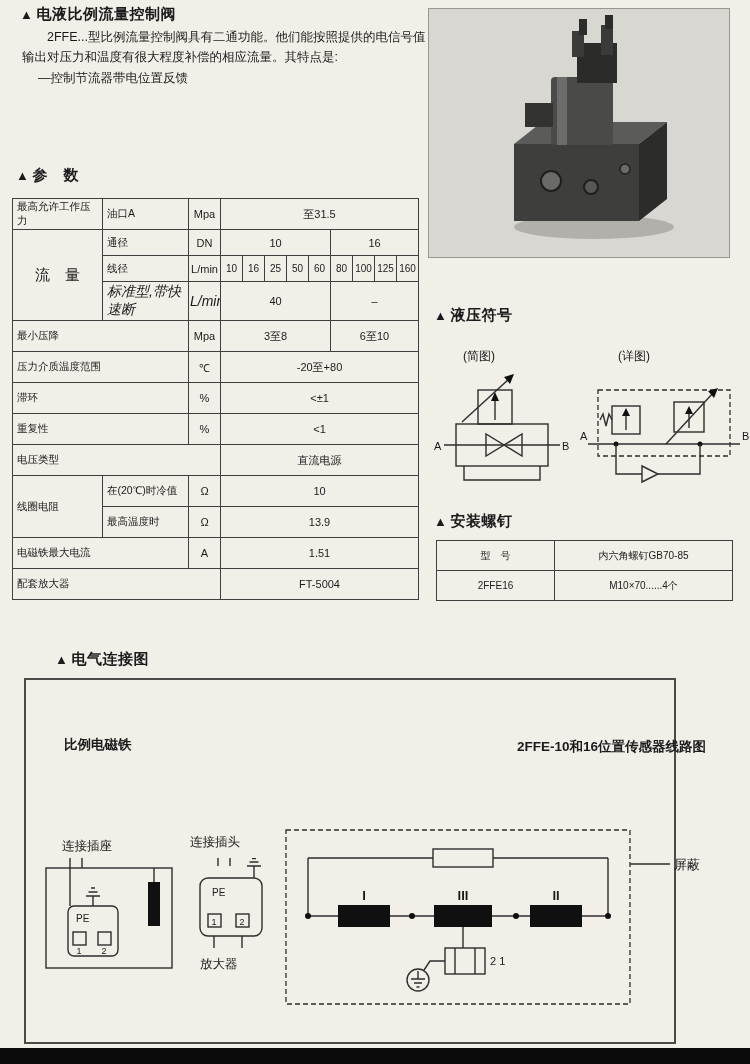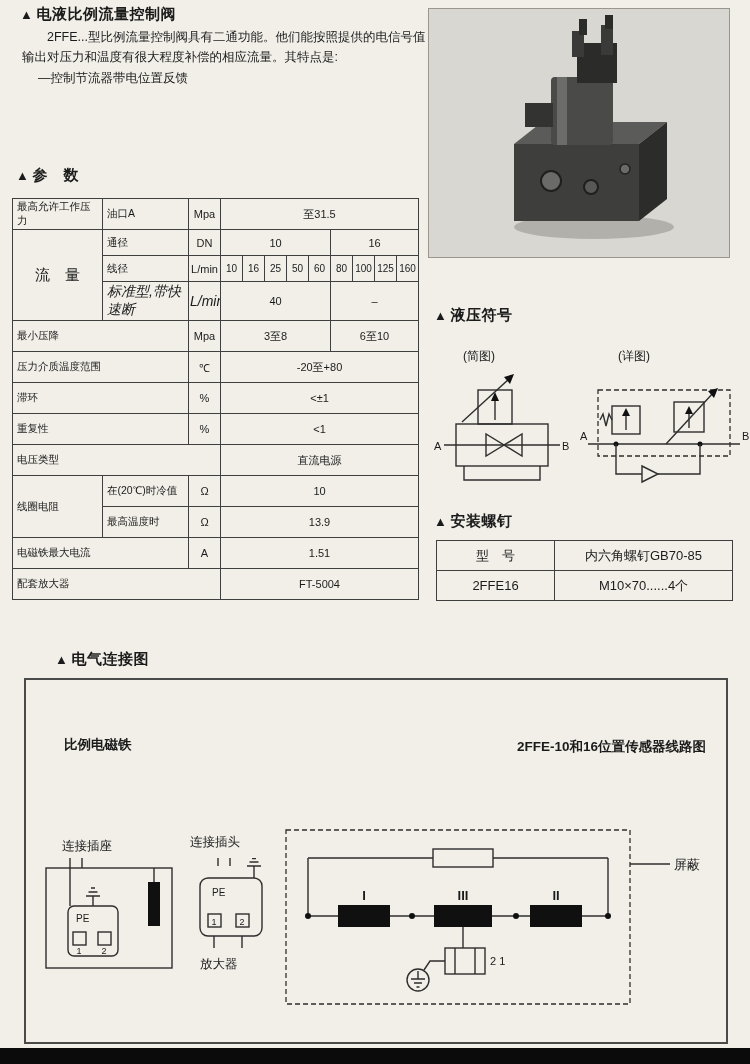--- a/index.html
+++ b/index.html
@@ -32,33 +32,33 @@
   .ptable td.u { font-size:11px; padding:1px 1px; }
   .ptable td.v { font-size:11px; }
   .ptable tr.rn td { height:26px; }
   .ptable tr.rs td { height:20px; }
   .ptable td.num { font-size:10px; padding:0; }
   .ptable td.xs { font-size:14px;font-style:italic; }
 
   
   .stable { border-collapse:collapse; table-layout:fixed; width:296px; }
   .stable td {
-    border:1px solid #3f3f3f; font-size:13px; text-align:center;
+    border:1px solid #3f3f3f; font-size:10px; text-align:center;
     vertical-align:middle; height:30px; padding:1px 16px;
   }
 
   
   .photo { left:428px; top:8px; width:302px; height:250px;
            background:#d9d7d1; border:1px solid #9a968e; }
 
   
   .hyd-label { font-size:12px; white-space:nowrap; }
 
   
-  .elec-box { left:24px; top:678px; width:704px; height:366px;
+  .elec-box { left:24px; top:678px; width:652px; height:366px;
               border:2px solid #4a4a48; }
   .elec-bold { font-size:13.5px; font-weight:bold; white-space:nowrap; }
   .elec-lbl { font-size:12.5px; white-space:nowrap; }
 
   svg text { font-family:"Liberation Sans", sans-serif; fill:#1b1b1b; }
   .wire { stroke:#2e2e2e; stroke-width:1.4; fill:none; }
   .wired { stroke:#2e2e2e; stroke-width:1.3; fill:none; stroke-dasharray:5 3; }
   .blk { fill:#101010; }
   .paperfill { fill:#f1efe8; }
 

